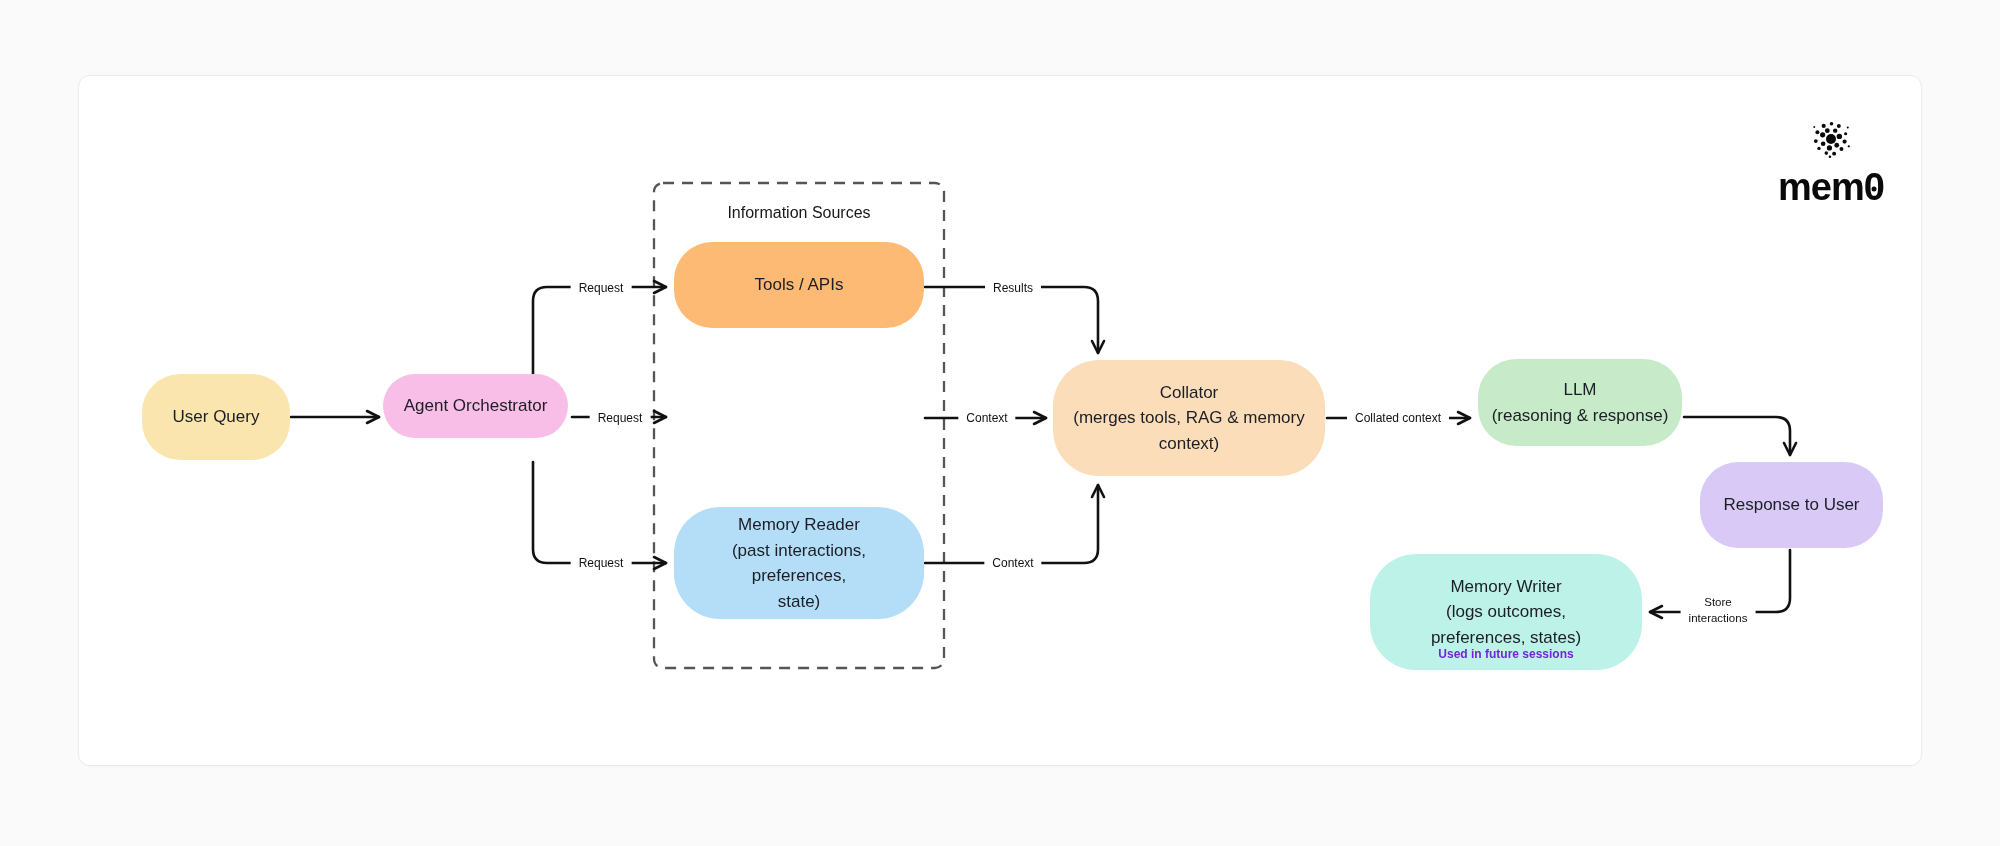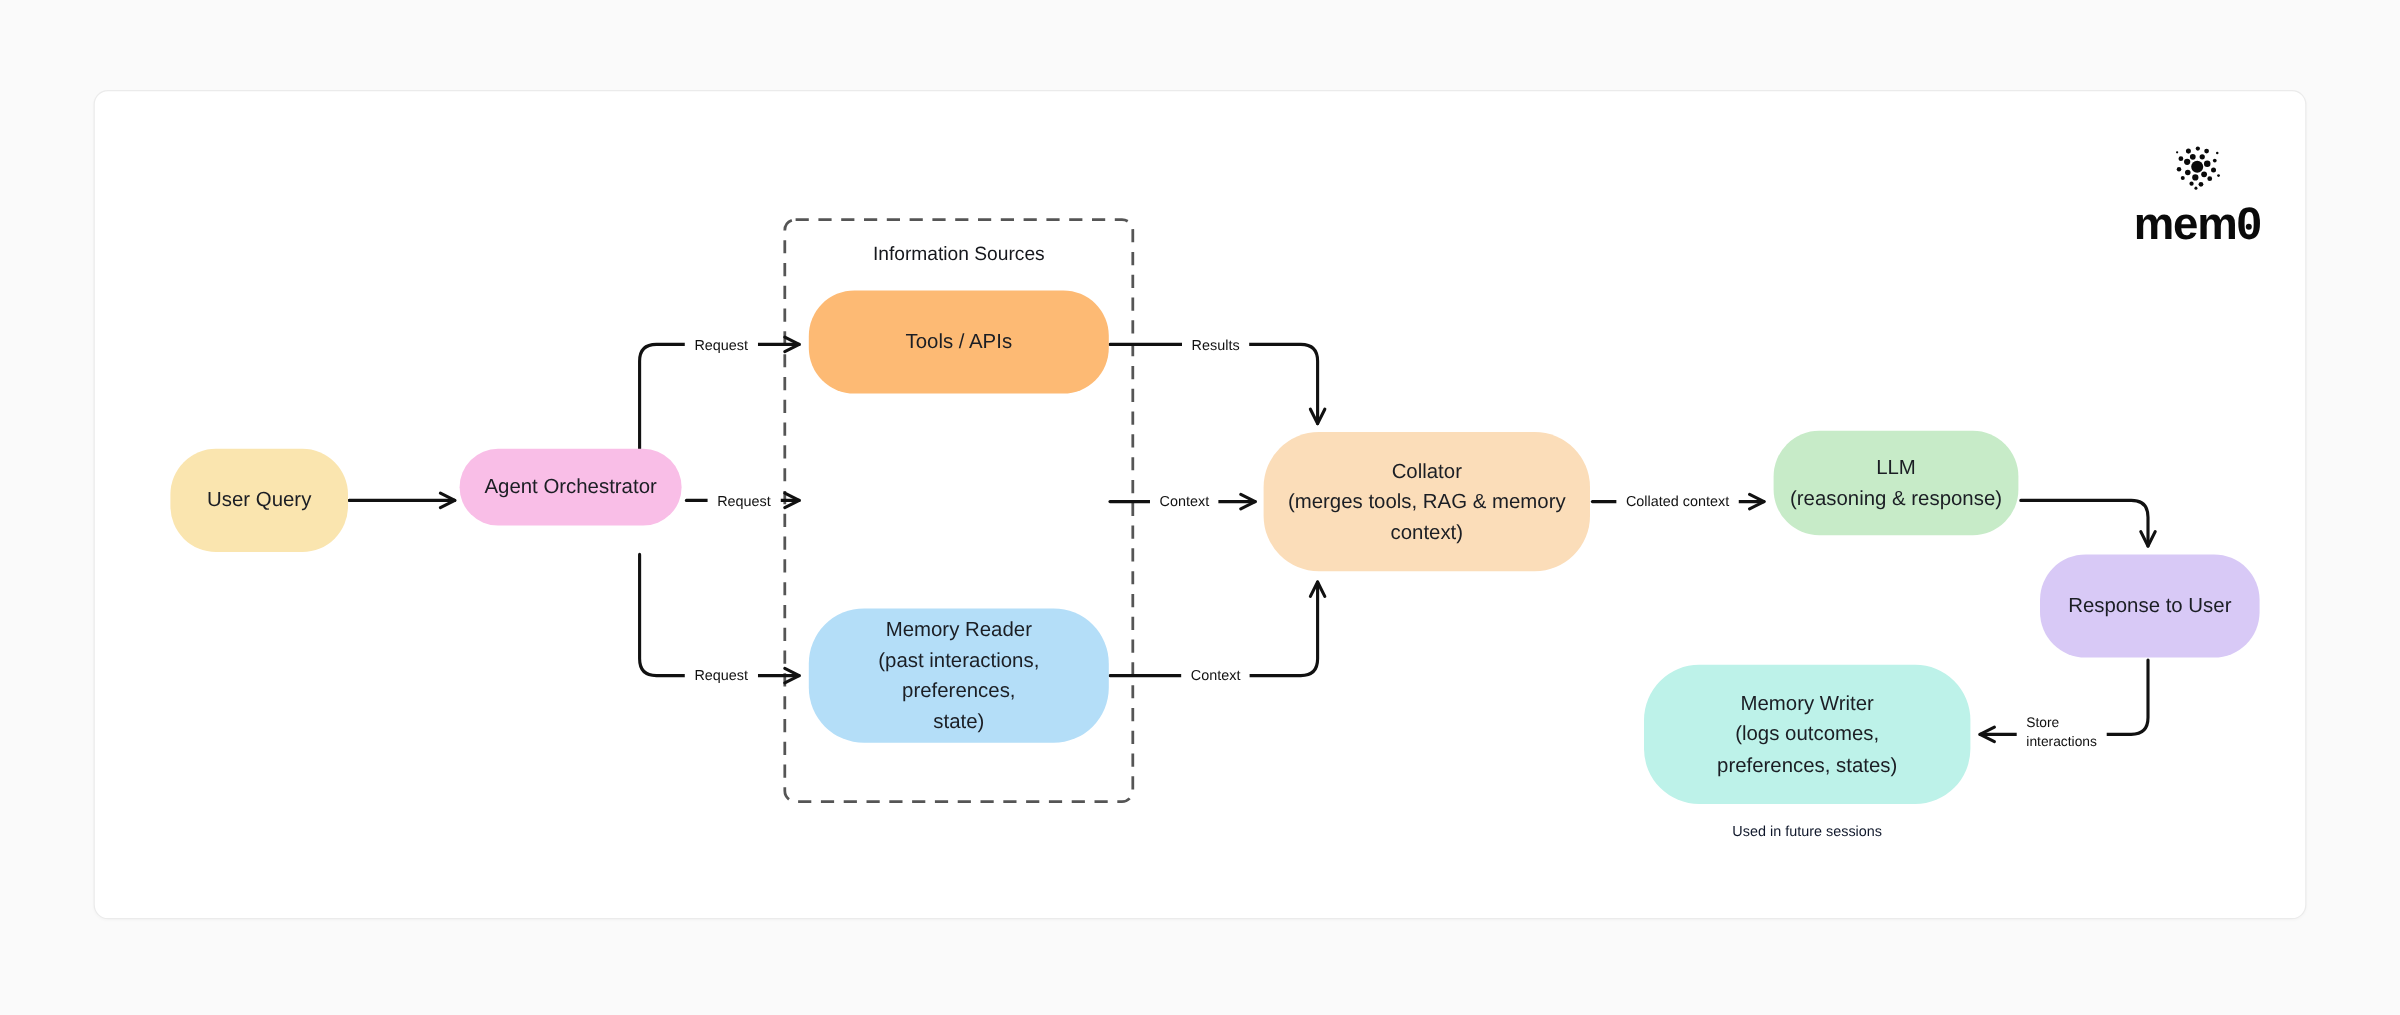--- a/index.html
+++ b/index.html
@@ -56,35 +56,35 @@
     background: #ffffff; padding: 1px 8px;
     white-space: nowrap;
   }
 
   .edge-label {
     position: absolute;
     transform: translate(-50%, -50%);
     background: #ffffff;
     padding: 2px 8px;
     font-size: 12px; font-weight: 500; color: #111;
-    white-space: pre-line; line-height: 1.35;
+    white-space: pre-line; text-align: center; line-height: 1.35;
   }
   .el-request-tools     { left: 601px;  top: 288px; }
   .el-request-retriever { left: 620px;  top: 418px; }
   .el-request-memory    { left: 601px;  top: 563px; }
   .el-results           { left: 1013px; top: 288px; }
   .el-context-rag       { left: 987px;  top: 418px; }
   .el-context-memory    { left: 1013px; top: 563px; }
   .el-collated          { left: 1398px; top: 418px; }
   .el-store             { left: 1718px; top: 611px; font-size: 11.5px; }
 
   .caption {
-    position: absolute; left: 1506px; top: 693px;
-    transform: translate(-50%, -50%);
-    font-size: 12px; font-weight: 400; color: #0f172a;
+    position: absolute; left: 1506px; top: 654px;
+    transform: translate(-50%, -50%);
+    font-size: 12px; font-weight: 700; color: #6d28d9;
     white-space: nowrap;
   }
 
   .logo {
     position: absolute; left: 1769px; top: 116px; width: 124px;
     display: flex; flex-direction: column; align-items: center; gap: 6px;
   }
   .logo-mark { width: 46px; height: 46px; }
   .wordmark {
     font-size: 38px; font-weight: 700; letter-spacing: -1px;

